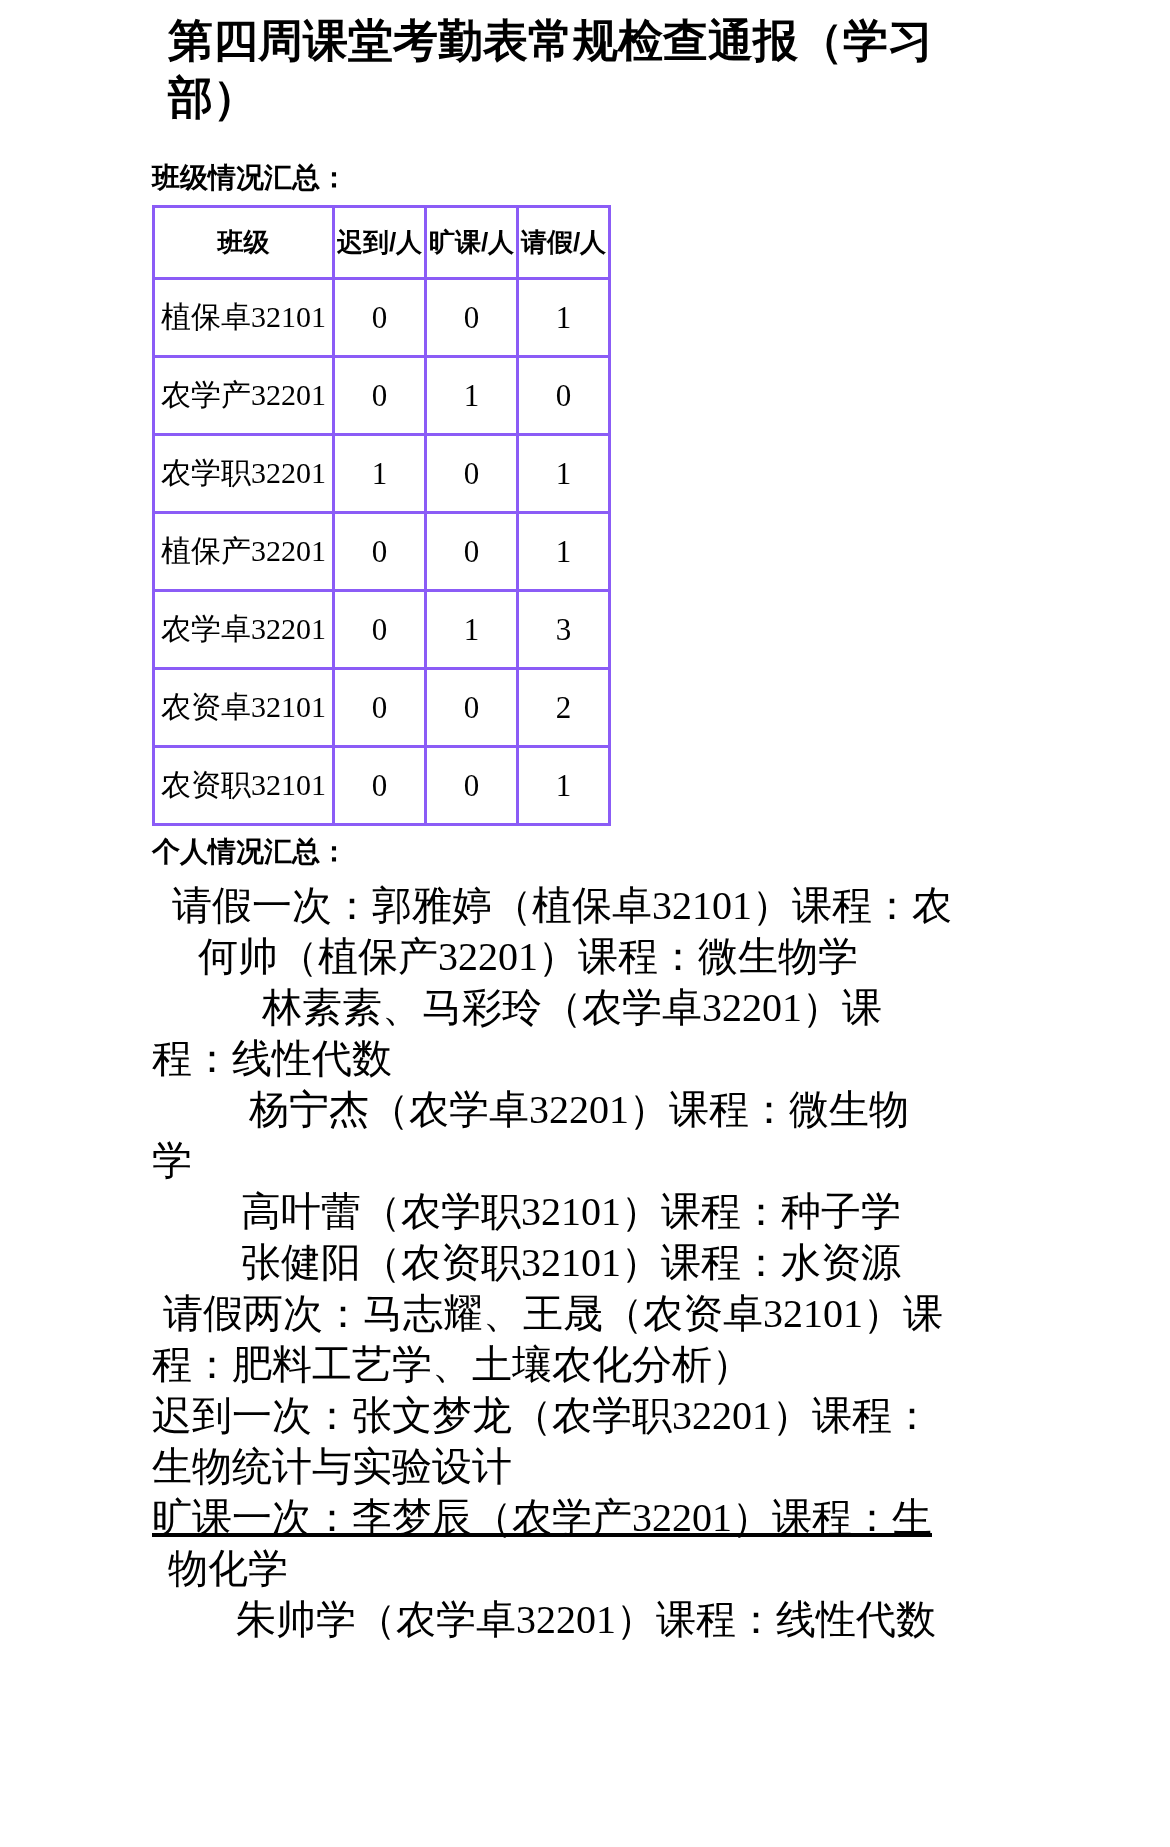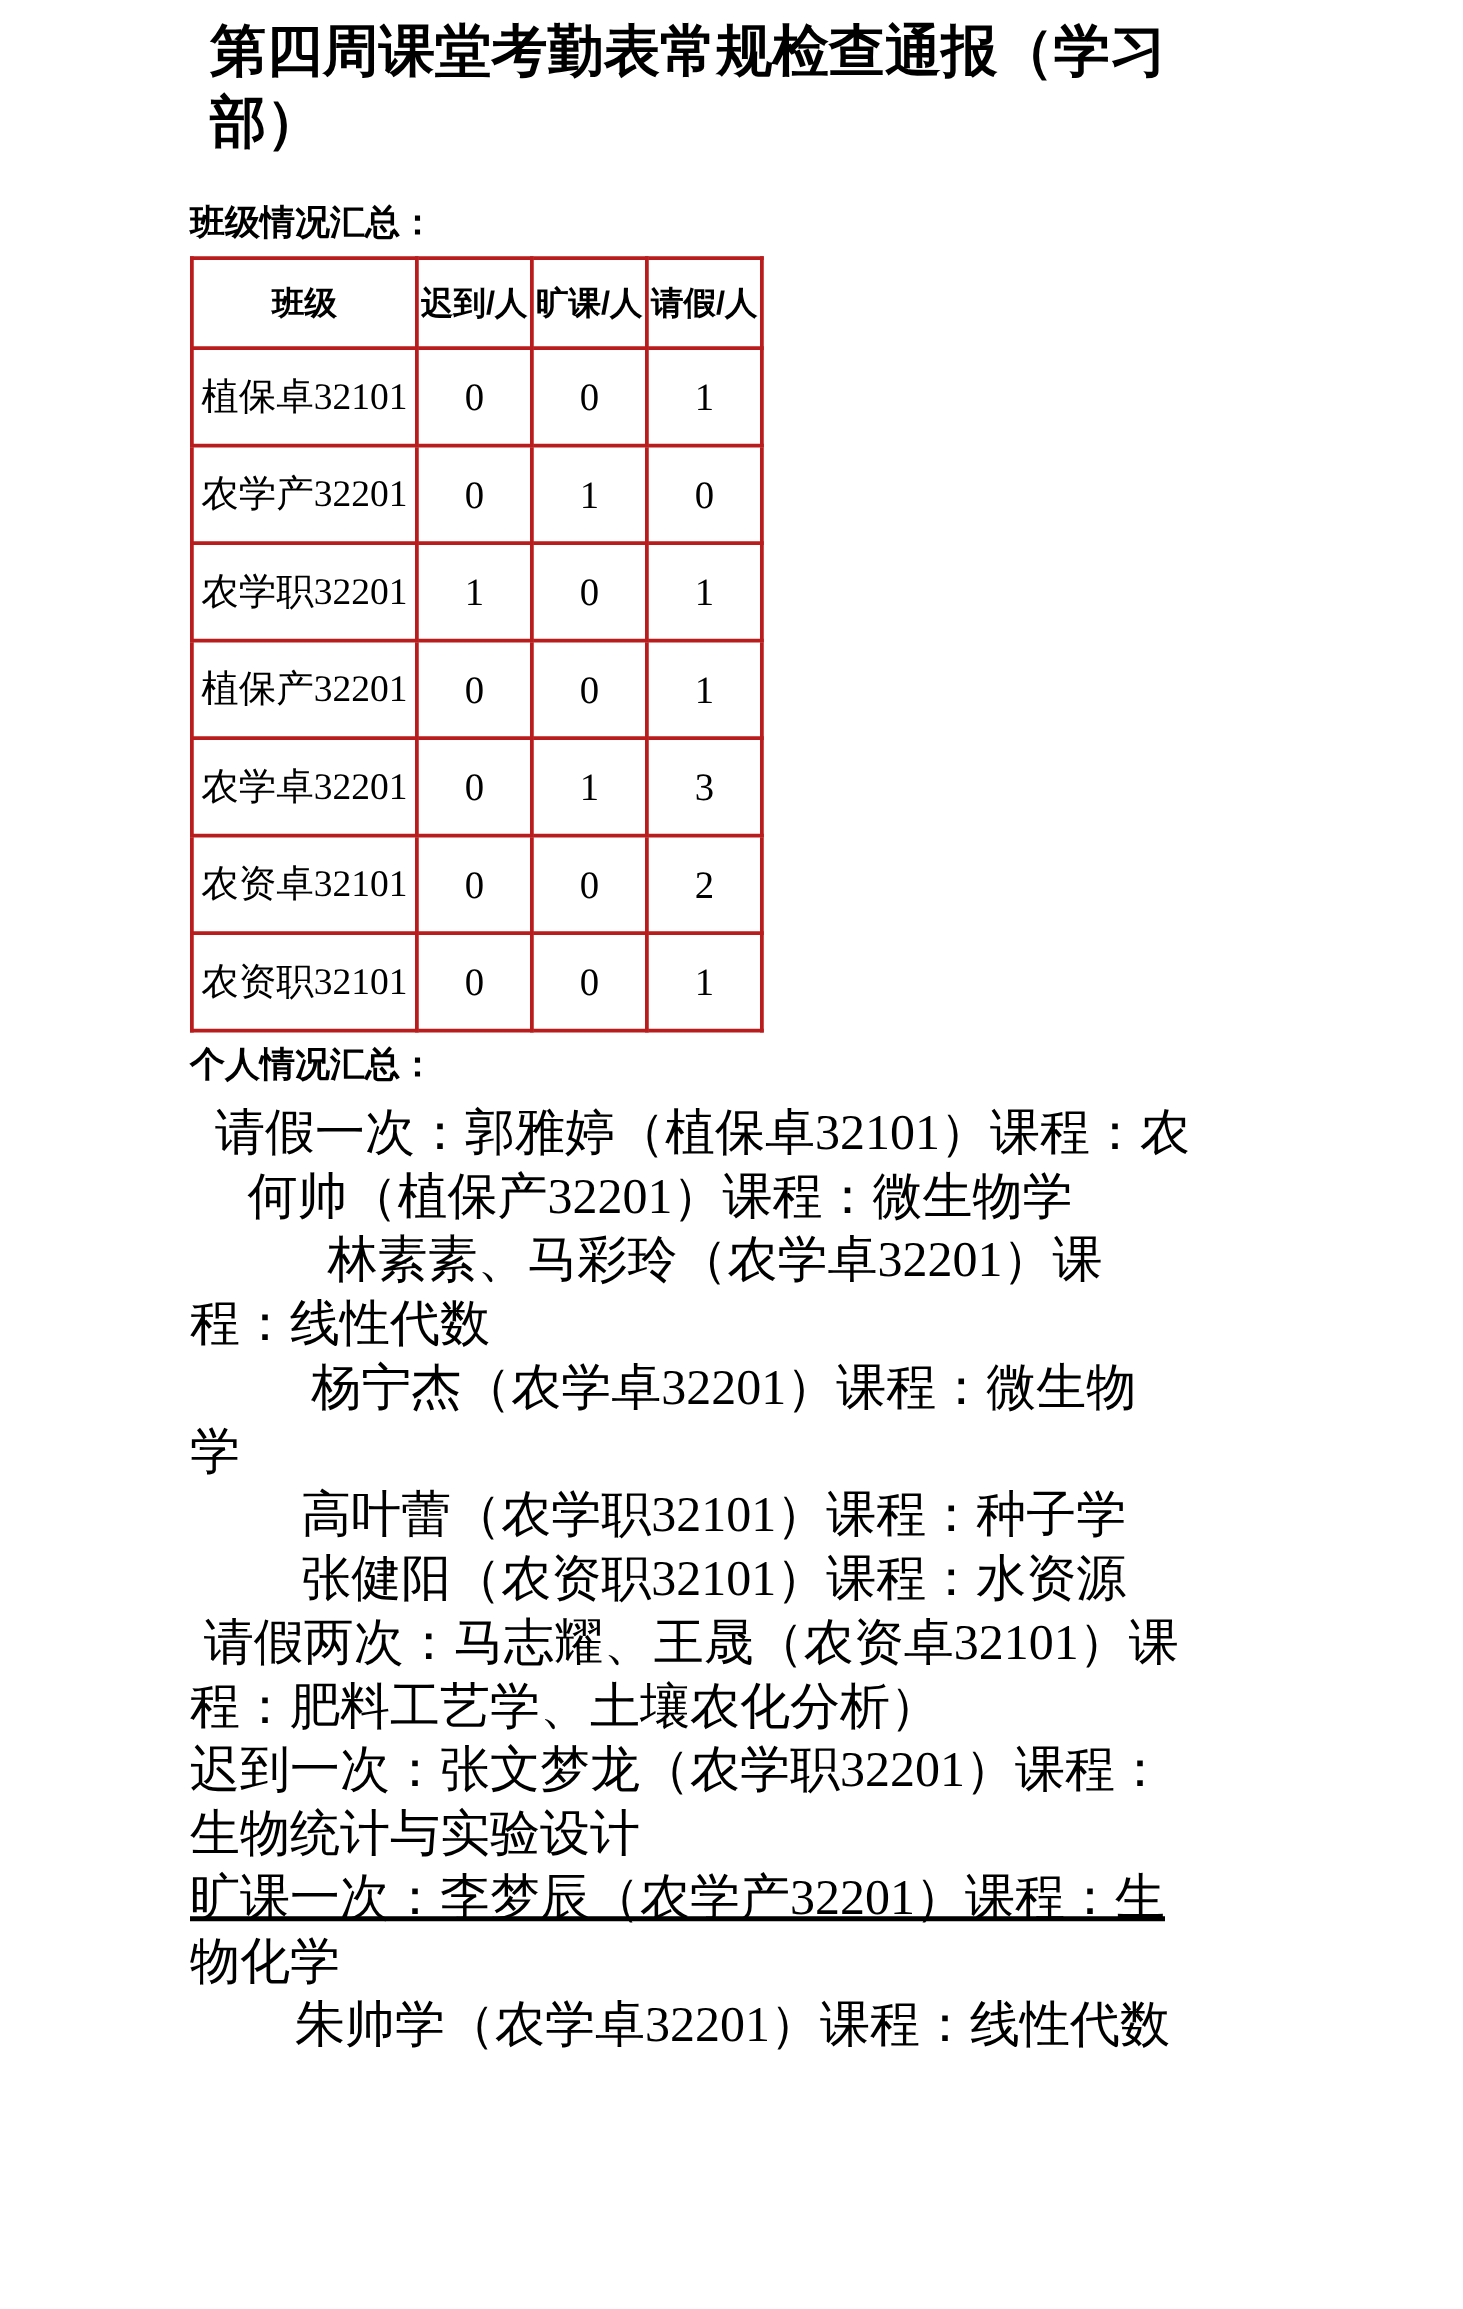--- a/index.html
+++ b/index.html
@@ -35,21 +35,21 @@
   }
   .heading-class { margin-top: 30px; }
   .heading-individual { margin-top: 4px; }
 
   table.attendance {
     border-collapse: collapse;
     margin-top: 5px;
     table-layout: fixed;
   }
   table.attendance th, table.attendance td {
-    border: 3px solid #b91c1c;
+    border: 3px solid #8b5cf6;
     padding: 0;
     overflow: hidden;
   }
   table.attendance th {
     font-family: "Liberation Sans", "DejaVu Sans", sans-serif;
     font-weight: 700;
     font-size: 26px;
     text-align: center;
     height: 69px;
   }
@@ -151,17 +151,17 @@
       <div class="body-line" style="padding-left: 0px;">程：线性代数</div>
       <div class="body-line" style="padding-left: 97px;">杨宁杰（农学卓32201）课程：微生物</div>
       <div class="body-line" style="padding-left: 0px;">学</div>
       <div class="body-line" style="padding-left: 89px;">高叶蕾（农学职32101）课程：种子学</div>
       <div class="body-line" style="padding-left: 89px;">张健阳（农资职32101）课程：水资源</div>
       <div class="body-line" style="padding-left: 0px; margin-left: 11px;">请假两次：马志耀、王晟（农资卓32101）课</div>
       <div class="body-line" style="padding-left: 0px;">程：肥料工艺学、土壤农化分析）</div>
       <div class="body-line" style="padding-left: 0px;">迟到一次：张文梦龙（农学职32201）课程：</div>
       <div class="body-line" style="padding-left: 0px;">生物统计与实验设计</div>
       <div class="body-line" style="padding-left: 0px; text-decoration: underline;">旷课一次：李梦辰（农学产32201）课程：生</div>
-      <div class="body-line" style="padding-left: 0px;">物化学</div>
+      <div class="body-line" style="padding-left: 0px; margin-left: 16px;">物化学</div>
       <div class="body-line" style="padding-left: 84px;">朱帅学（农学卓32201）课程：线性代数</div>
     </div>
 
 </div>
 
 </body></html>

